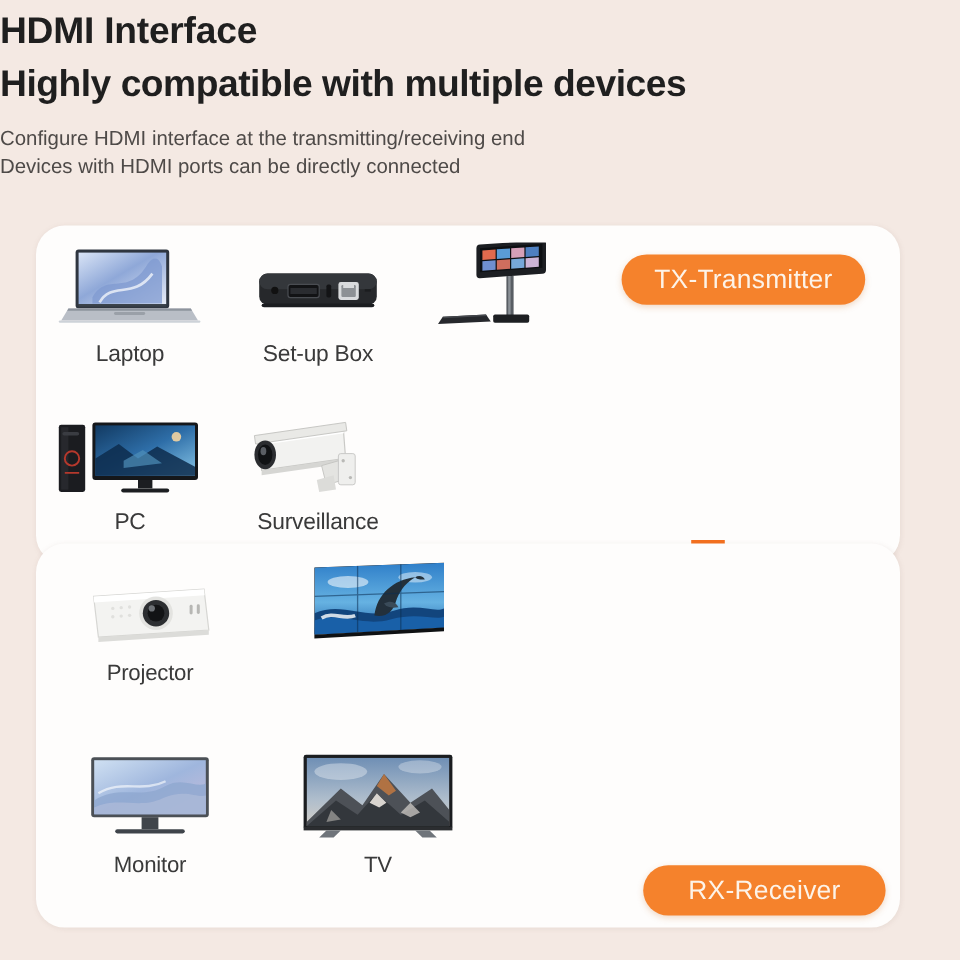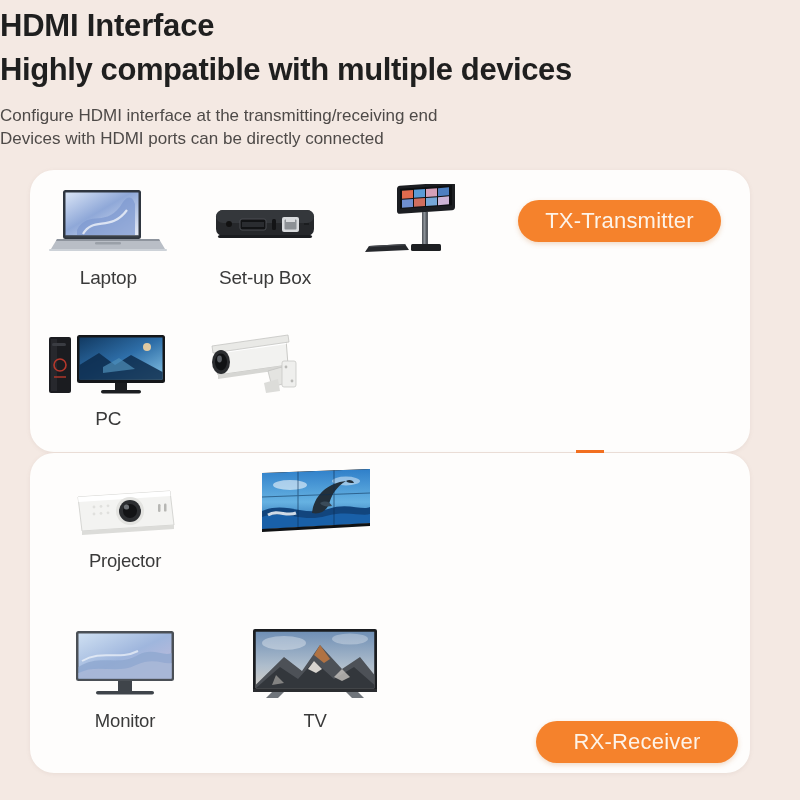--- a/index.html
+++ b/index.html
@@ -47,21 +47,21 @@
 
   
   .card {
     position: absolute;
     left: 30px;
     width: 720px;
     background: #fefdfc;
     border-radius: 24px;
     box-shadow: 0 1px 4px rgba(140,110,95,0.10);
   }
-  #card-tx { top: 170px; height: 282px; }
+  #card-tx { top: 188px; height: 282px; }
   #card-rx { top: 453px; height: 320px; }
 
   
   .device-grid {
     position: absolute;
     top: 0;
     left: 0;
     width: 470px;
     height: 100%;
     display: grid;
@@ -102,21 +102,21 @@
     color: #fdf3e8;
     border-radius: 24px;
     font-size: 22px;
     letter-spacing: 0.2px;
     display: flex;
     align-items: center;
     justify-content: center;
     height: 42px;
     box-shadow: 0 2px 5px rgba(200,110,40,0.25);
   }
-  #badge-tx { top: 200px; left: 518px; width: 203px; }
+  #badge-tx { top: 212px; left: 518px; width: 203px; }
   #badge-rx { top: 721px; left: 536px; width: 202px; }
 
   
   #flow-arrow {
     position: absolute;
     left: 554px;
     top: 450px;
     width: 72px;
     height: 86px;
   }
@@ -261,20 +261,24 @@
             <ellipse cx="11.5" cy="28" rx="2.4" ry="3.4" fill="#6d7278" opacity=".8"></ellipse>
 
             <path d="M60 40 L74 36 L78 52 L64 56 Z" fill="#e4e4e1" stroke="#c4c4c1" stroke-width="0.8"></path>
             <rect x="74" y="30" width="14" height="26" rx="2" fill="#efefed" stroke="#c8c8c5" stroke-width="0.8"></rect>
             <circle cx="78" cy="36" r="1.4" fill="#b9b9b6"></circle>
             <circle cx="84" cy="50" r="1.4" fill="#b9b9b6"></circle>
             <path d="M56 52 L70 48 L72 60 L58 62 Z" fill="#dcdcd9"></path>
           </g>
         </svg>
       </div>
+      <div class="caption">
+          <div>Surveillance</div>
+          <div>camera</div>
+        </div>
     </div>
 
     <div></div>
   </div>
 
   <div class="dongle" id="dongle-tx">
     <svg class="scr-img" viewBox="0 0 345 125" xmlns="http://www.w3.org/2000/svg">
       <defs>
         <linearGradient id="bodyG" x1="0" y1="0" x2="0" y2="1">
           <stop offset="0" stop-color="#8a8f92"></stop>

